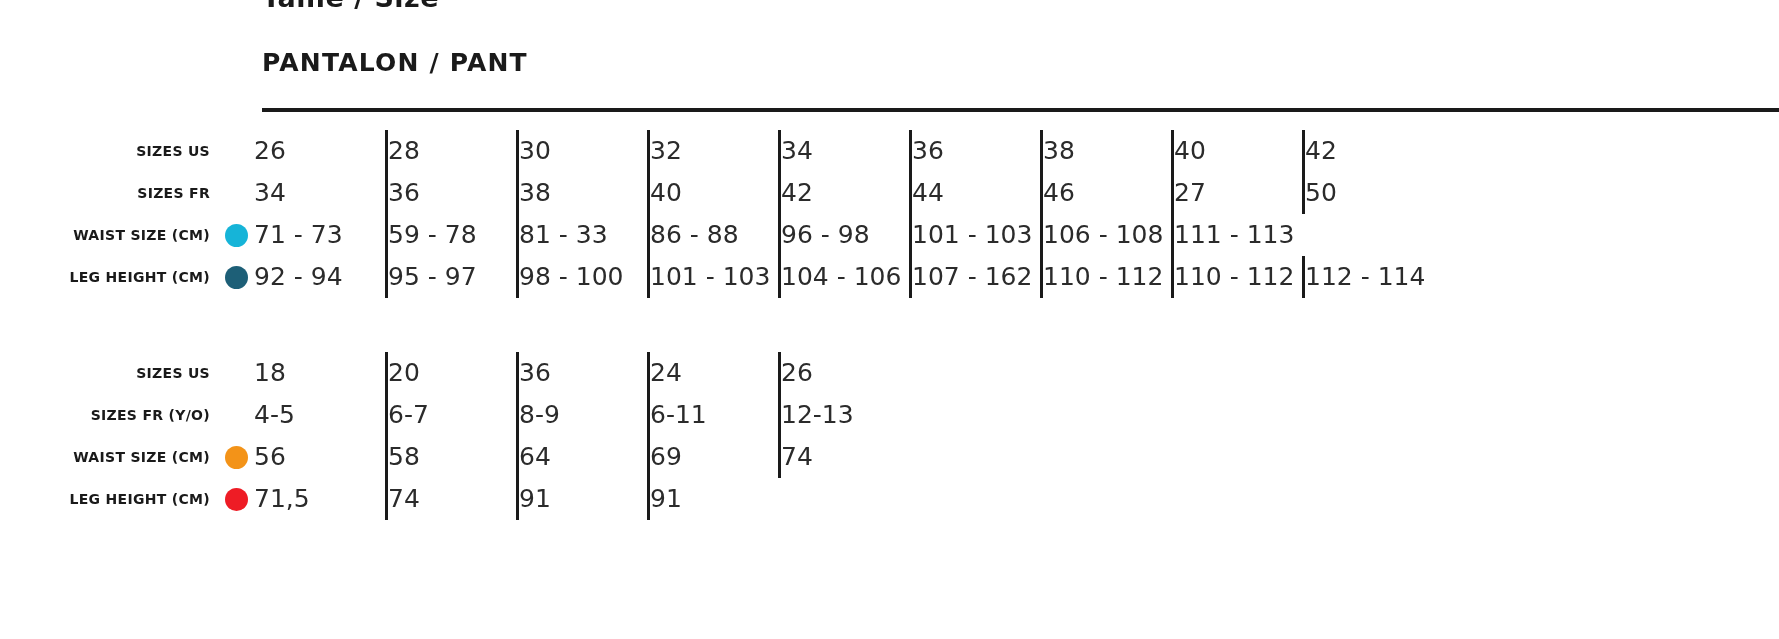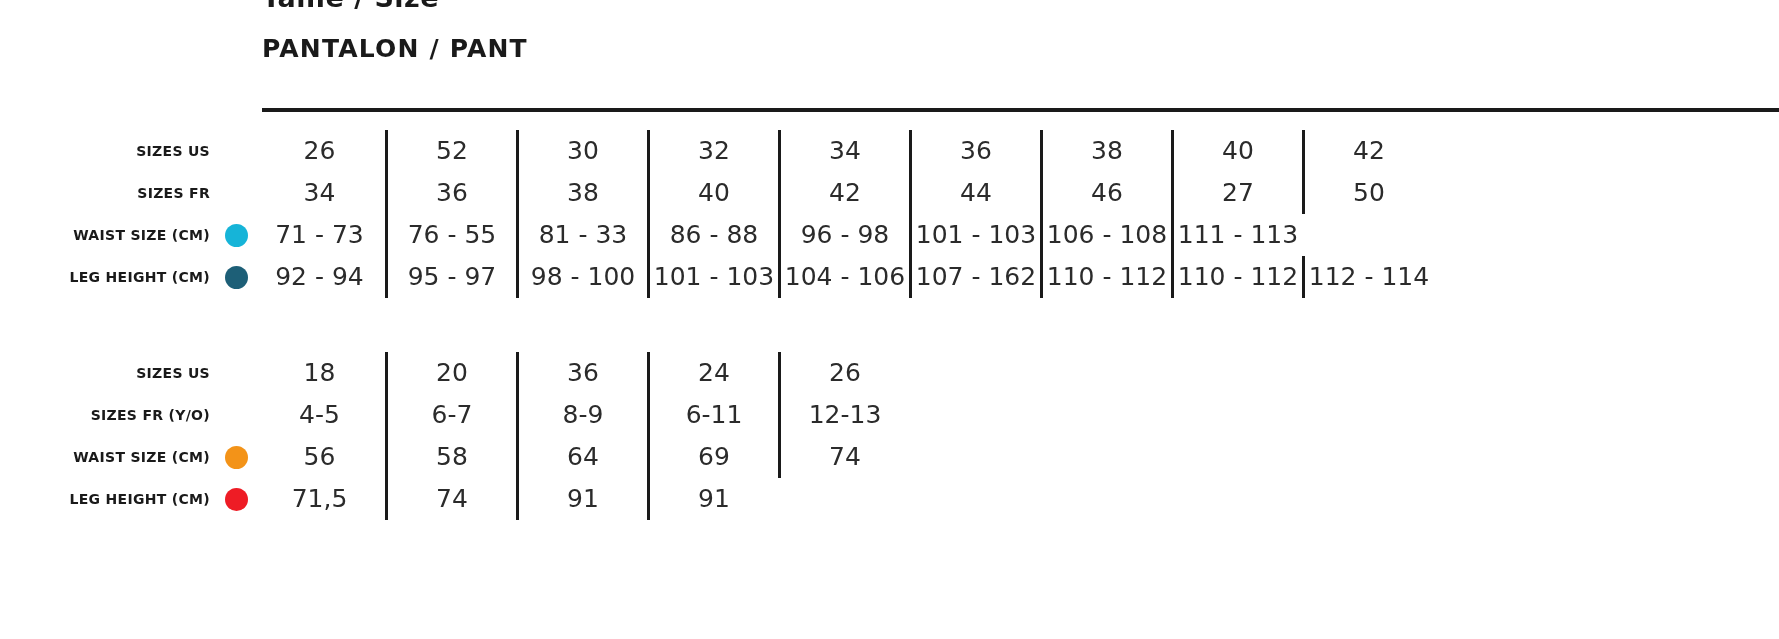--- a/index.html
+++ b/index.html
@@ -30,21 +30,21 @@
     font-size: 27px;
     font-weight: bold;
     letter-spacing: 0.5px;
     color: #1a1a1a;
     white-space: nowrap;
   }
 
   .section-title {
     position: absolute;
     left: 262px;
-    top: 34px;
+    top: 48px;
     font-size: 25px;
     font-weight: bold;
     letter-spacing: 1.2px;
     color: #1a1a1a;
     white-space: nowrap;
   }
 
   .title-rule {
     position: absolute;
     left: 262px;
@@ -94,21 +94,21 @@
   }
 
   .cells {
     display: flex;
     align-items: stretch;
   }
 
   .cell {
     font-size: 25px;
     color: #2b2b2b;
-    text-align: center;
+    text-align: left;
     line-height: 42px;
     height: 42px;
     box-sizing: border-box;
     white-space: nowrap;
     font-family: "DejaVu Sans", sans-serif;
   }
 
   
   .cell + .cell {
     border-left: 3px solid #1a1a1a;
@@ -132,21 +132,21 @@
 
   <div class="title-rule"></div>
 
   <div class="table-block block-adult">
 
     <div class="row">
       <div class="row-label">SIZES US</div>
       <div class="dot-cell"></div>
       <div class="cells">
         <div class="cell c0">26</div>
-        <div class="cell">52</div>
+        <div class="cell">28</div>
         <div class="cell">30</div>
         <div class="cell">32</div>
         <div class="cell">34</div>
         <div class="cell">36</div>
         <div class="cell">38</div>
         <div class="cell">40</div>
         <div class="cell">42</div>
       </div>
     </div>
 
@@ -166,21 +166,21 @@
       </div>
     </div>
 
     <div class="row">
       <div class="row-label">WAIST SIZE (CM)</div>
       <div class="dot-cell">
         <span class="dot" id="dot-waist-adult" style="background: rgb(22, 180, 216);"></span>
       </div>
       <div class="cells">
         <div class="cell c0">71 - 73</div>
-        <div class="cell">76 - 55</div>
+        <div class="cell">59 - 78</div>
         <div class="cell">81 - 33</div>
         <div class="cell">86 - 88</div>
         <div class="cell">96 - 98</div>
         <div class="cell">101 - 103</div>
         <div class="cell">106 - 108</div>
         <div class="cell">111 - 113</div>
       </div>
     </div>
 
     <div class="row">

